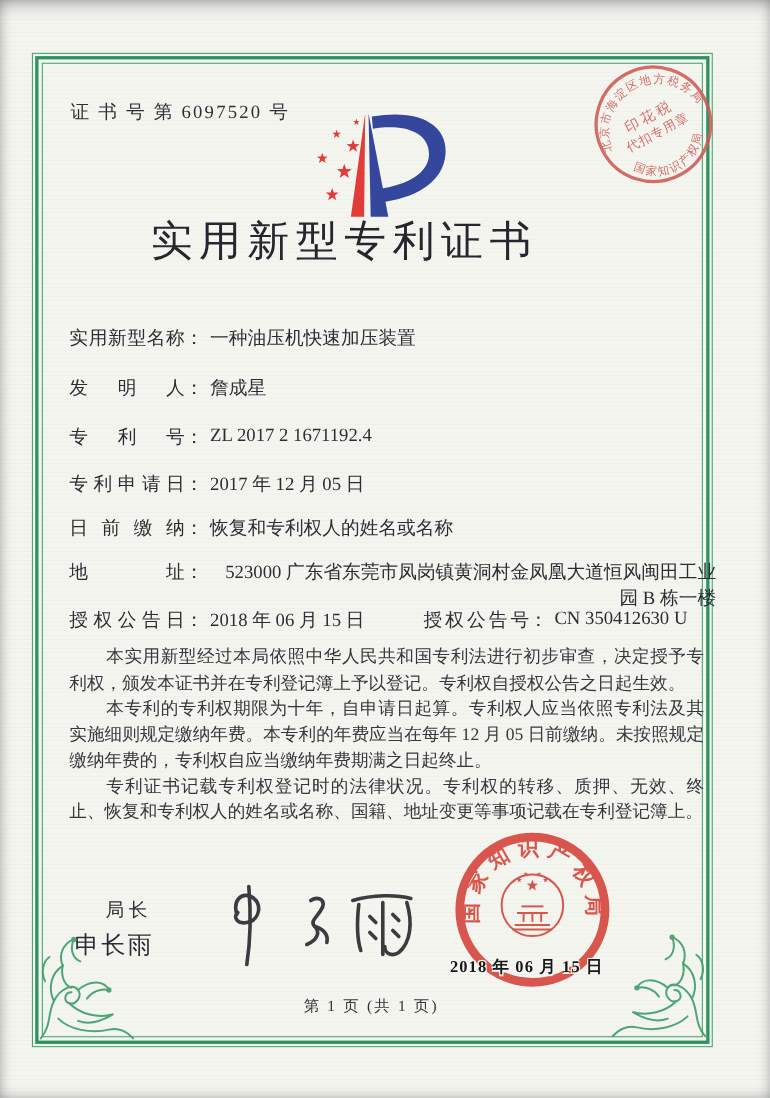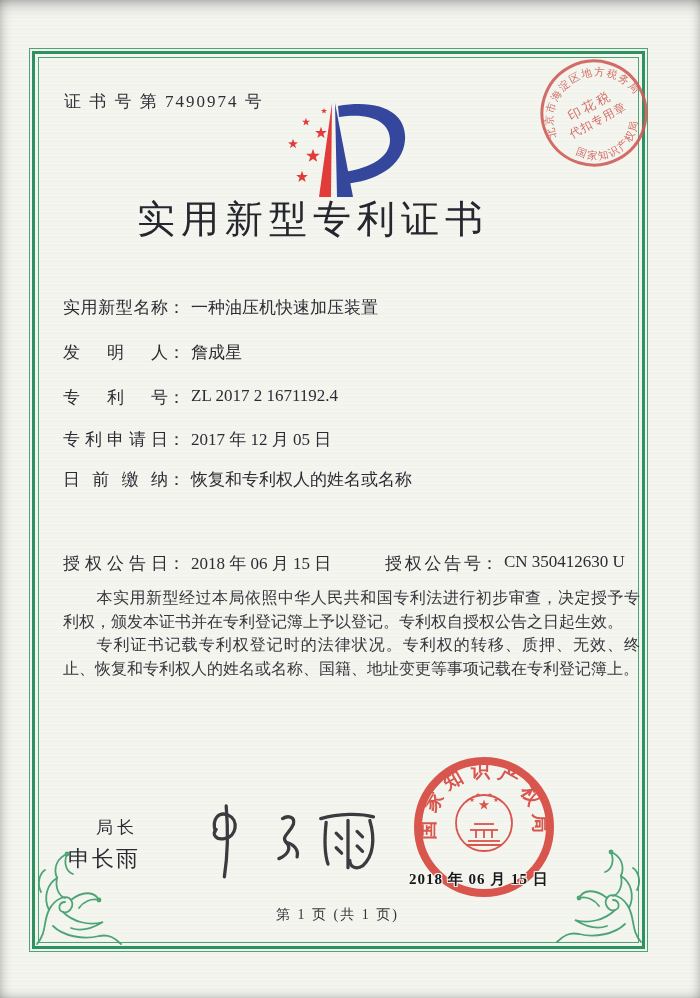--- a/index.html
+++ b/index.html
@@ -59,21 +59,21 @@
   .footer{position:absolute;left:29px;top:906px;width:617px;text-align:center;
           font-size:14px;letter-spacing:2px;color:#33333a;}
 </style>
 </head>
 <body>
 
 <div class="paper">
 
   <div class="frame"></div>
 
-  <div class="cert-no">证 书 号 第 7490974 号</div>
+  <div class="cert-no">证 书 号 第 6097520 号</div>
 
   <svg class="logo" viewBox="0 0 150 105" aria-hidden="true">
     <defs>
       <path id="star" d="M0,-1 L-0.235,-0.324 L-0.951,-0.309 L-0.380,0.124 L-0.588,0.809 L0,0.4 L0.588,0.809 L0.380,0.124 L0.951,-0.309 L0.235,-0.324 Z"></path>
     </defs>
 
     <path d="M55,6 C102,-2 124,16 122,40 C120,67 92,81 62,84 L60,72 C90,68 107,56 107,40 C107,22 88,12 56,17 Z" fill="#35479c"></path>
 
     <polygon points="49,3 36,97 48,97" fill="#e13c3a"></polygon>
     <polygon points="52,3 54,97 70,97" fill="#35479c"></polygon>
@@ -98,29 +98,33 @@
   </div>
   <div class="field" style="top:386px">
     <span class="flabel">专利号</span><span class="fcolon">：</span><span class="fvalue">ZL 2017 2 1671192.4</span>
   </div>
   <div class="field" style="top:428px">
     <span class="flabel">专利申请日</span><span class="fcolon">：</span><span class="fvalue">2017 年 12 月 05 日</span>
   </div>
   <div class="field" style="top:468px">
     <span class="flabel">日前缴纳</span><span class="fcolon">：</span><span class="fvalue">恢复和专利权人的姓名或名称</span>
   </div>
+  <div class="field addr" style="top:508px">
+    <span class="flabel">地址</span><span class="fcolon">：</span><span class="fvalue">523000 广东省东莞市凤岗镇黄洞村金凤凰大道恒风闽田工业园 B 栋一楼</span>
+  </div>
   <div class="field" style="top:552px">
     <span class="flabel">授权公告日</span><span class="fcolon">：</span><span class="fvalue">2018 年 06 月 15 日</span>
     <span class="grant-col">
       <span class="flabel">授权公告号</span><span class="fcolon">：</span><span class="fvalue">CN 350412630 U</span>
     </span>
   </div>
 
   <div class="paras">
     <p>本实用新型经过本局依照中华人民共和国专利法进行初步审查，决定授予专利权，颁发本证书并在专利登记簿上予以登记。专利权自授权公告之日起生效。</p>
+    <p>本专利的专利权期限为十年，自申请日起算。专利权人应当依照专利法及其实施细则规定缴纳年费。本专利的年费应当在每年 12 月 05 日前缴纳。未按照规定缴纳年费的，专利权自应当缴纳年费期满之日起终止。</p>
     <p>专利证书记载专利权登记时的法律状况。专利权的转移、质押、无效、终止、恢复和专利权人的姓名或名称、国籍、地址变更等事项记载在专利登记簿上。</p>
   </div>
 
   <div class="director-title">局长</div>
   <div class="director-name">申长雨</div>
 
   <svg class="signature" viewBox="0 0 220 95" aria-hidden="true">
     <g stroke="#2b2b31" stroke-width="3.6" fill="none" stroke-linecap="round" opacity=".92">
       <path d="M42,10 C44,34 44,62 40,88"></path>
       <path d="M30,38 C26,24 34,16 44,20 C56,25 54,44 40,46 C30,48 26,40 31,36"></path>

